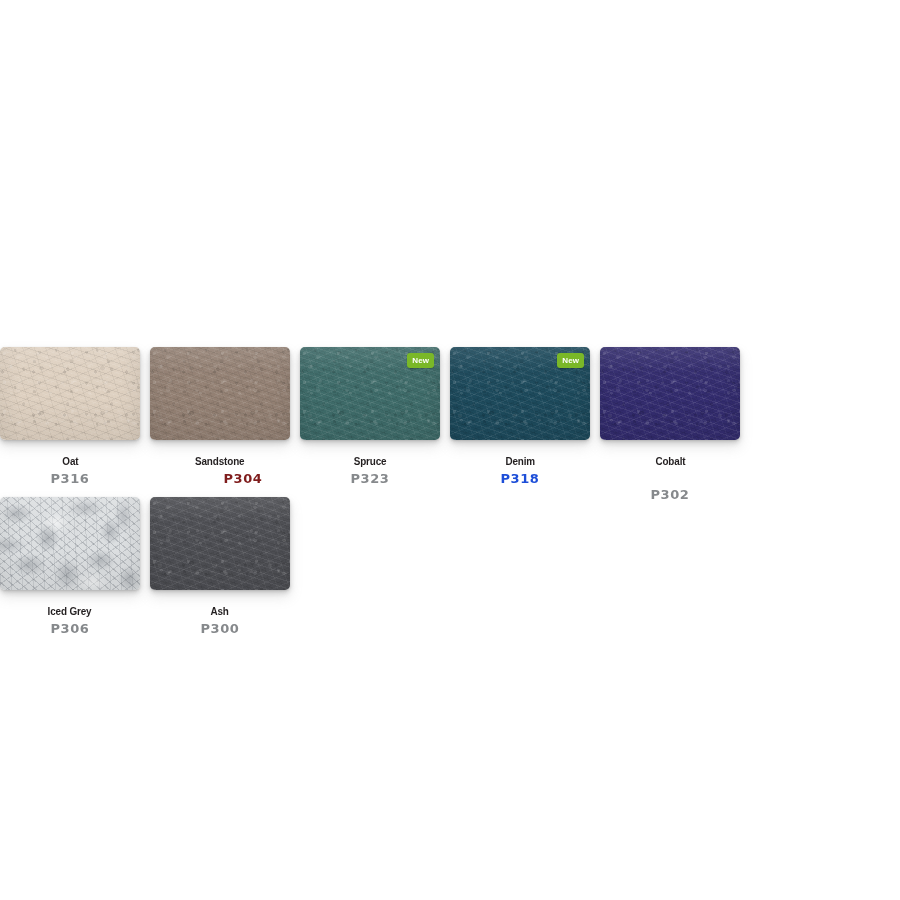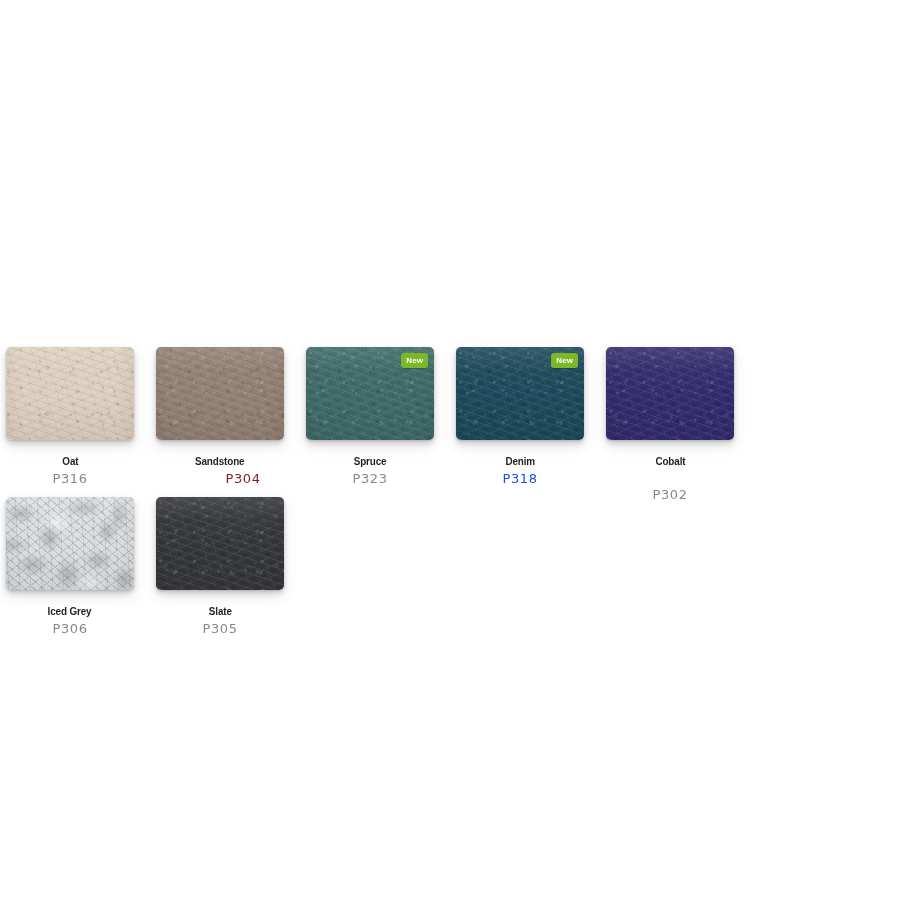--- a/index.html
+++ b/index.html
@@ -37,21 +37,21 @@
   .swatch-cell {
     width: 128px;
     margin-right: 22px;
     display: flex;
     flex-direction: column;
     align-items: center;
   }
 
   .chip-wrap {
     position: relative;
-    width: 128px;
+    width: 140px;
     height: 93px;
   }
 
   .chip {
     position: absolute;
     inset: 0;
     border-radius: 5px;
     overflow: hidden;
     box-shadow:
       0 3px 5px rgba(120,120,120,0.30),
@@ -186,21 +186,21 @@
     letter-spacing: -0.15px;
     transform: scaleX(0.86);
     white-space: nowrap;
     line-height: 12px;
   }
 
   .swatch-code {
     margin-top: 4px;
     font-family: "DejaVu Sans", sans-serif;
     font-size: 13px;
-    font-weight: 400;
+    font-weight: 700;
     color: #86898c;
     letter-spacing: 0.6px;
     white-space: nowrap;
     line-height: 15px;
   }
 </style>
 </head>
 <body style="background: rgb(255, 255, 255);">
 
 <div id="swatch-board">
@@ -277,23 +277,23 @@
             <div class="tex-marble"></div>
             <div class="tex-shade"></div>
           </div>
         </div>
         <div class="swatch-name" style="color: rgb(35, 31, 32);">Iced Grey</div>
         <div class="swatch-code" style="color: rgb(134, 137, 140);">P306</div>
       </div>
       <div class="swatch-cell">
         <div class="chip-wrap">
           <div class="chip">
-            <div class="chip-base" style="background: rgb(53, 55, 58);"></div>
-            <div class="tex-felt"></div>
-            <div class="tex-speck"></div>
-            <div class="tex-shade"></div>
-          </div>
-        </div>
-        <div class="swatch-name" style="color: rgb(35, 31, 32);">Slate</div>
-        <div class="swatch-code" style="color: rgb(134, 137, 140);">P305</div>
+            <div class="chip-base" style="background: rgb(77, 78, 83);"></div>
+            <div class="tex-felt"></div>
+            <div class="tex-speck"></div>
+            <div class="tex-shade"></div>
+          </div>
+        </div>
+        <div class="swatch-name" style="color: rgb(35, 31, 32);">Ash</div>
+        <div class="swatch-code" style="color: rgb(134, 137, 140);">P300</div>
       </div>
     </div>
 </div>
 
 </body></html>

